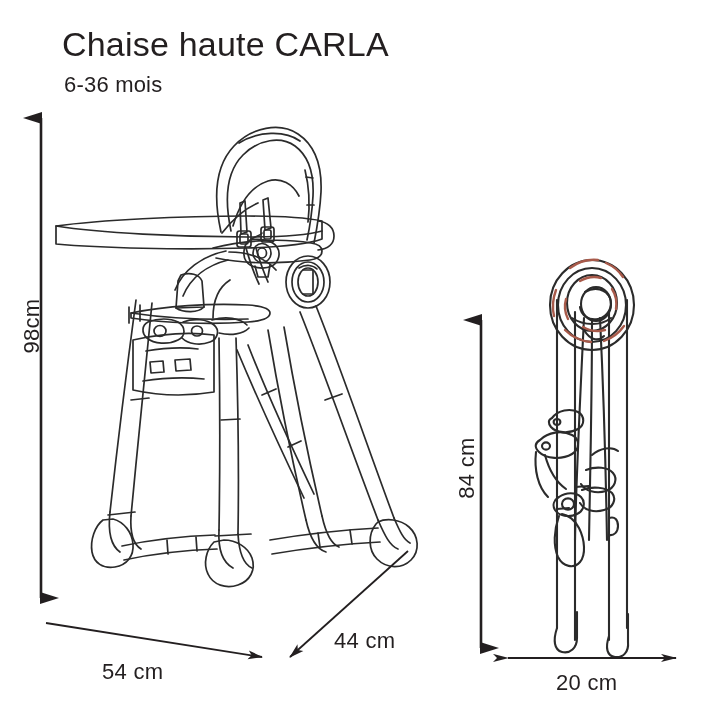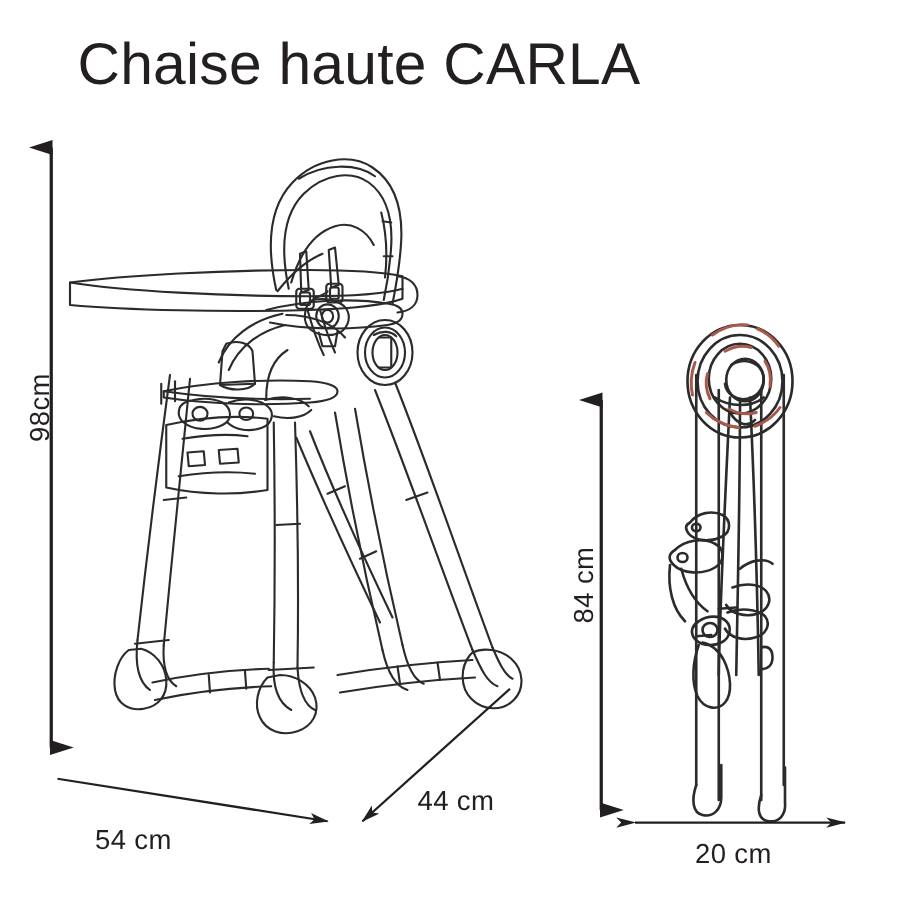--- a/index.html
+++ b/index.html
@@ -28,21 +28,21 @@
   .txt {
     position: absolute;
     white-space: nowrap;
     color: #231f20;
     line-height: 1;
     font-family: "Liberation Sans", sans-serif;
   }
   #title {
     left: 62px;
     top: 27px;
-    font-size: 47px;
+    font-size: 34px;
     font-weight: 400;
     letter-spacing: 0.2px;
   }
   #subtitle {
     left: 64px;
     top: 74px;
     font-size: 22px;
     font-weight: 400;
     letter-spacing: 0.2px;
   }
@@ -53,21 +53,21 @@
   }
   #label-height-open {
     left: -8px;
     top: 315px;
     width: 80px;
     text-align: center;
     transform: rotate(-90deg);
     transform-origin: center center;
   }
   #label-depth {
-    left: 76px;
+    left: 102px;
     top: 661px;
   }
   #label-width-open {
     left: 334px;
     top: 630px;
   }
   #label-height-folded {
     left: 427px;
     top: 457px;
     width: 80px;
@@ -79,20 +79,21 @@
     left: 556px;
     top: 672px;
   }
 </style>
 </head>
 <body>
 
 <div id="page">
 
   <div class="txt" id="title">Chaise haute CARLA</div>
+  <div class="txt" id="subtitle">6-36 mois</div>
 
   <svg id="artboard" viewBox="0 0 720 720" xmlns="http://www.w3.org/2000/svg">
 
     <defs>
       <marker id="arrowUp" markerWidth="14" markerHeight="20" refX="7" refY="18" orient="auto-start-reverse" markerUnits="userSpaceOnUse">
         <path d="M7 0 L13 19 L1 19 Z" fill="#231f20"></path>
       </marker>
       <marker id="arrowDown" markerWidth="14" markerHeight="20" refX="7" refY="18" orient="auto" markerUnits="userSpaceOnUse">
         <path d="M7 0 L13 19 L1 19 Z" fill="#231f20"></path>
       </marker>

